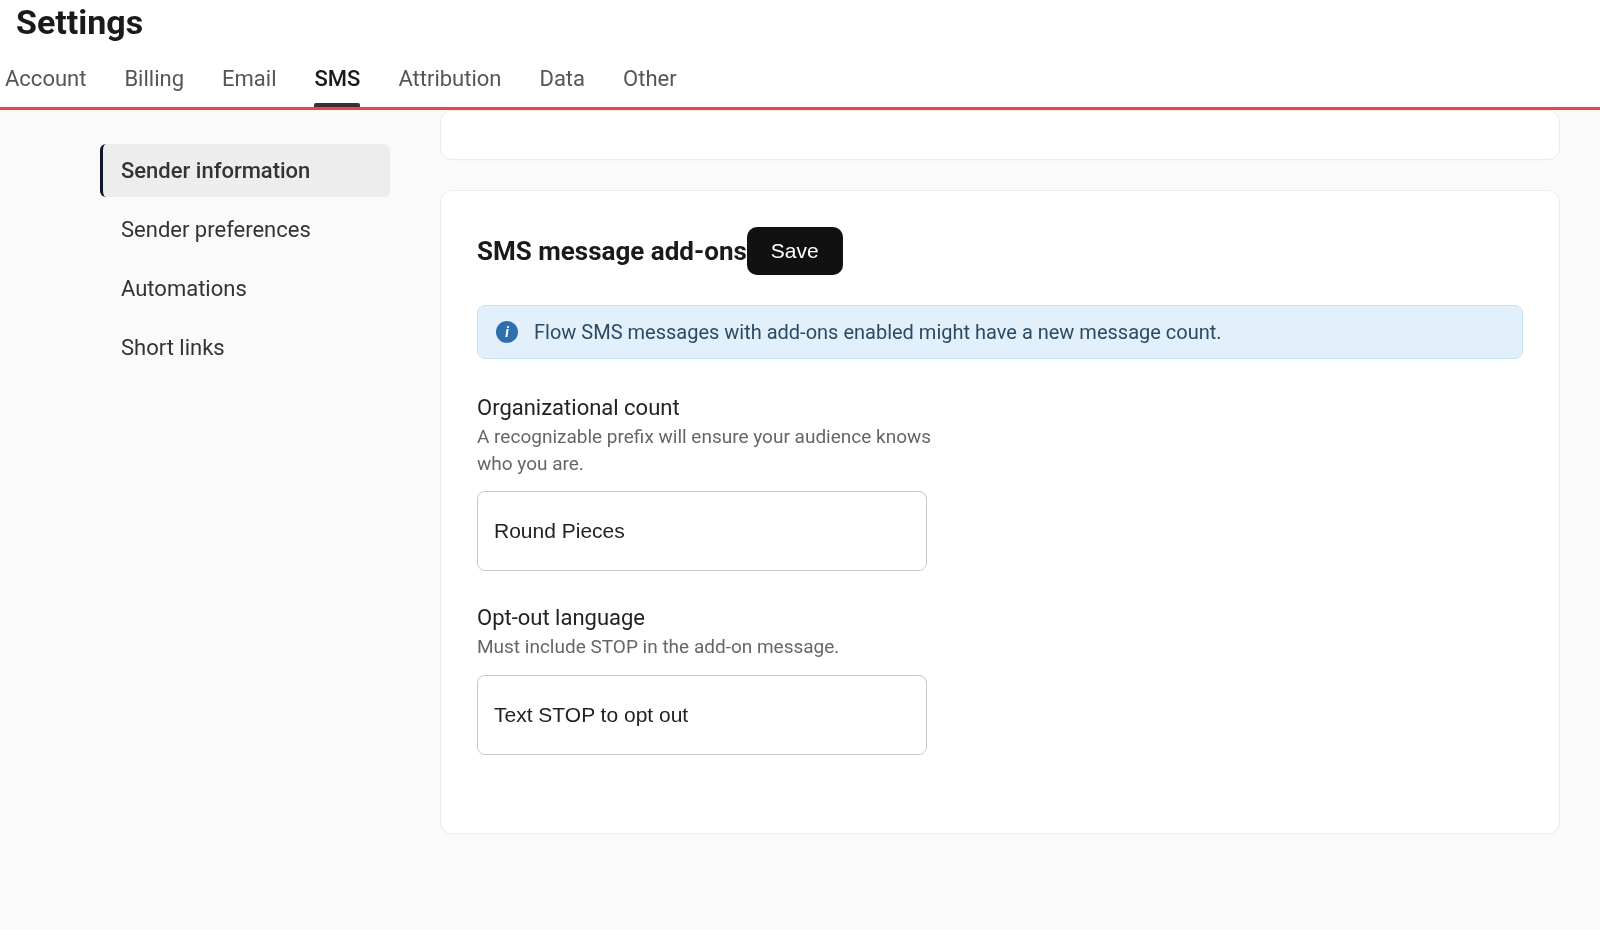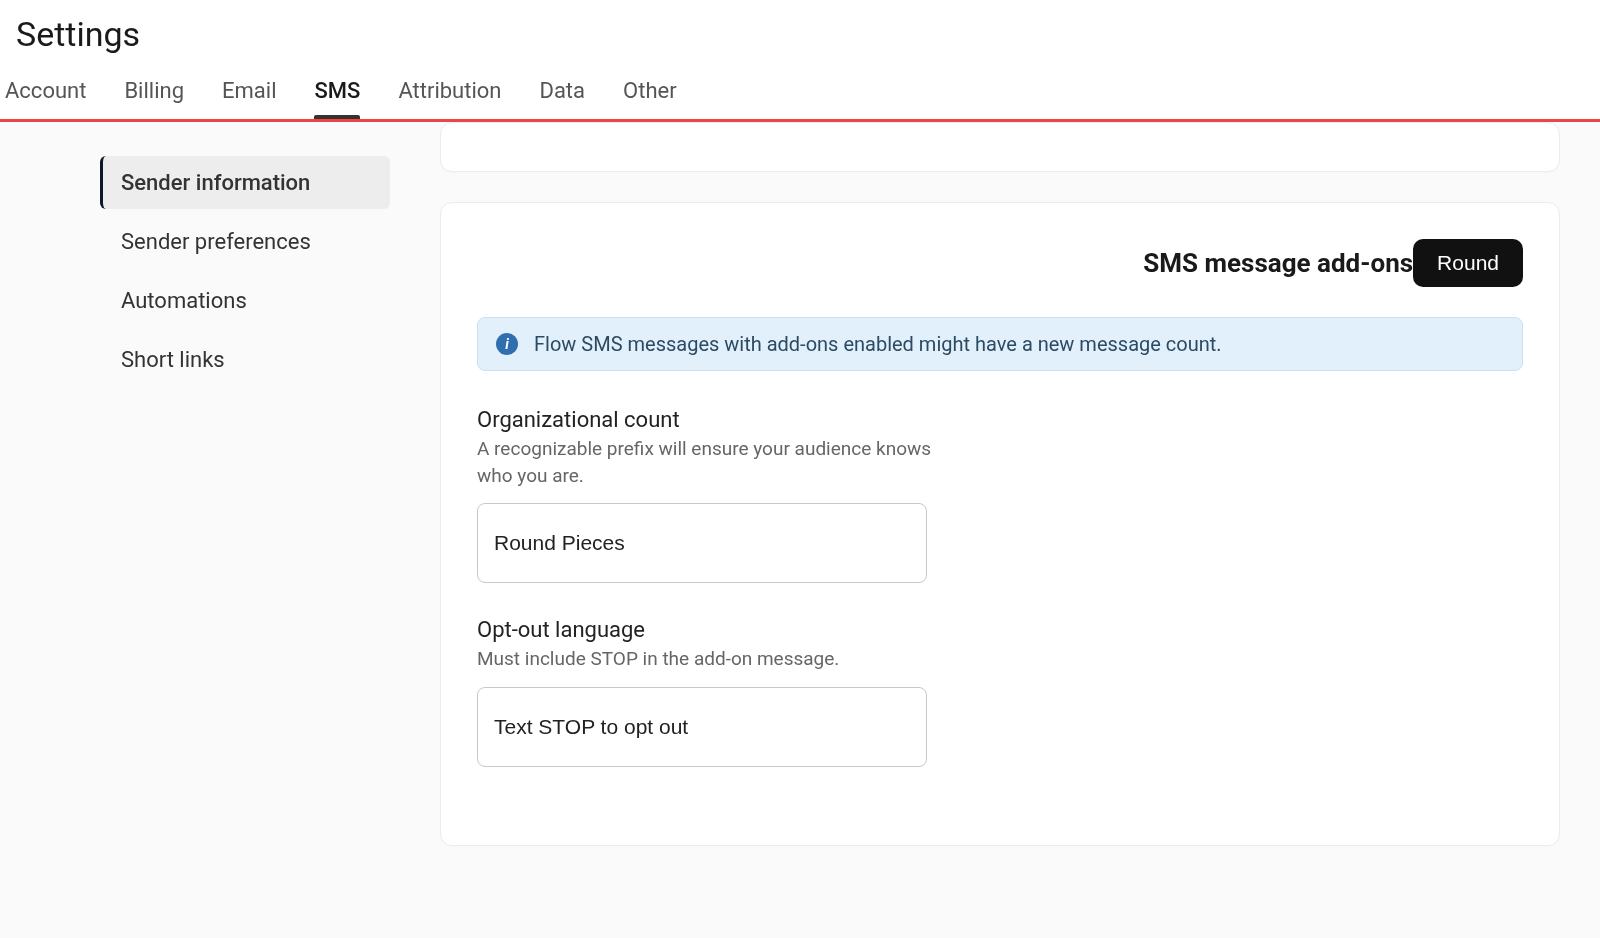--- a/index.html
+++ b/index.html
@@ -8,22 +8,22 @@
       padding: 0;
     }
     body {
       font-family: -apple-system, BlinkMacSystemFont, "Segoe UI", Roboto, Helvetica, Arial, sans-serif;
       background: #ffffff;
       color: #1a1a1a;
       width: 1600px;
     }
     .page-title {
       font-size: 34px;
-      font-weight: 400;
-      padding: 14px 16px 10px 16px;
+      font-weight: 700;
+      padding: 2px 16px 10px 16px;
       color: #1a1a1a;
     }
     .tab-bar {
       display: flex;
       gap: 38px;
       padding: 0 5px;
       border-bottom: 3px solid #ef4444;
     }
     .tab {
       font-size: 22px;
@@ -84,21 +84,21 @@
     }
     .card {
       background: #fff;
       border: 1px solid #ececec;
       border-radius: 12px;
       padding: 36px 36px 44px 36px;
       box-shadow: 0 1px 2px rgba(0,0,0,0.02);
     }
     .card-header {
       display: flex;
-      justify-content: flex-end;
+      justify-content: flex-start;
       align-items: center;
       margin-bottom: 30px;
     }
     .card-title {
       font-size: 26px;
       font-weight: 700;
       color: #1a1a1a;
     }
     .save-btn {
       background: #111;
@@ -188,21 +188,21 @@
     <div class="sidebar-item">Short links</div>
   </aside>
 
   <main class="main">
 
     <div class="card-stub"></div>
 
     <section class="card">
       <div class="card-header">
         <h2 class="card-title">SMS message add-ons</h2>
-        <button class="save-btn">Round</button>
+        <button class="save-btn">Save</button>
       </div>
 
       <div class="info-banner">
         <span class="info-icon">i</span>
         <span class="info-text">Flow SMS messages with add-ons enabled might have a new message count.</span>
       </div>
 
       <div class="field-block">
         <div class="field-label">Organizational count</div>
         <div class="field-desc">A recognizable prefix will ensure your audience knows who you are.</div>

